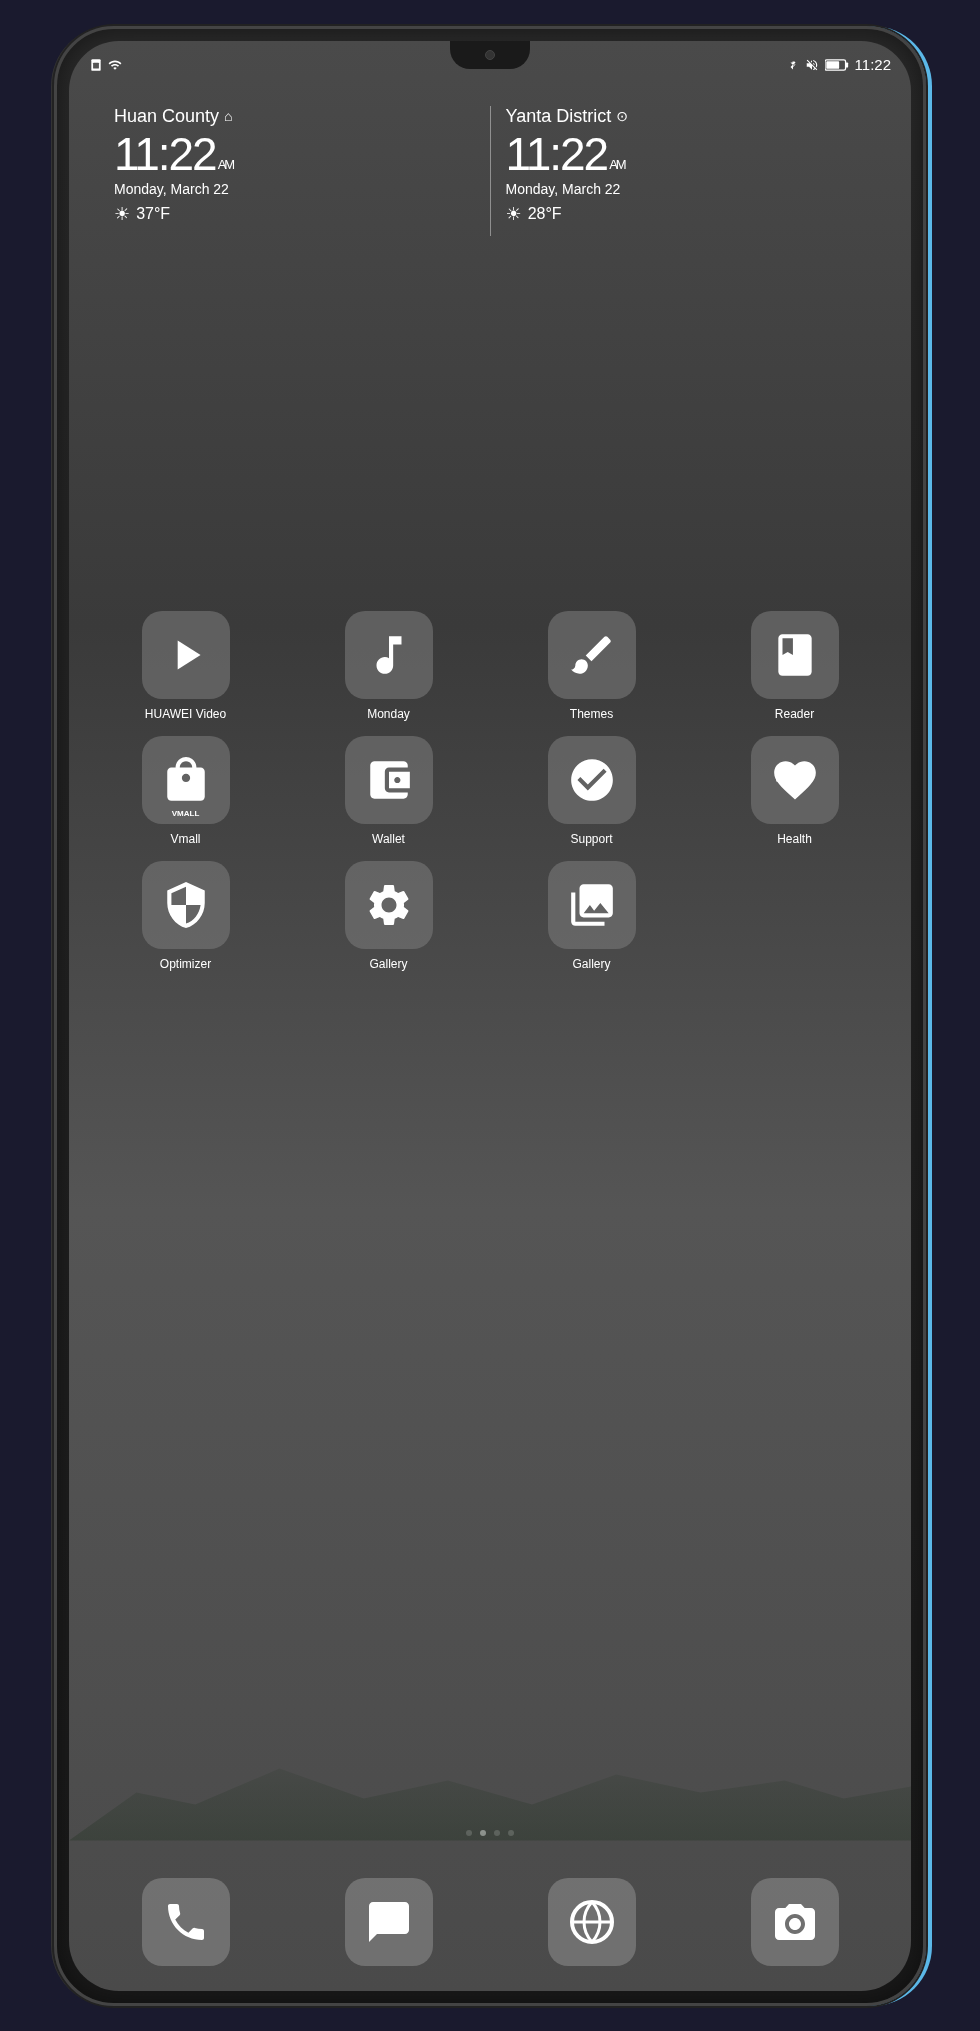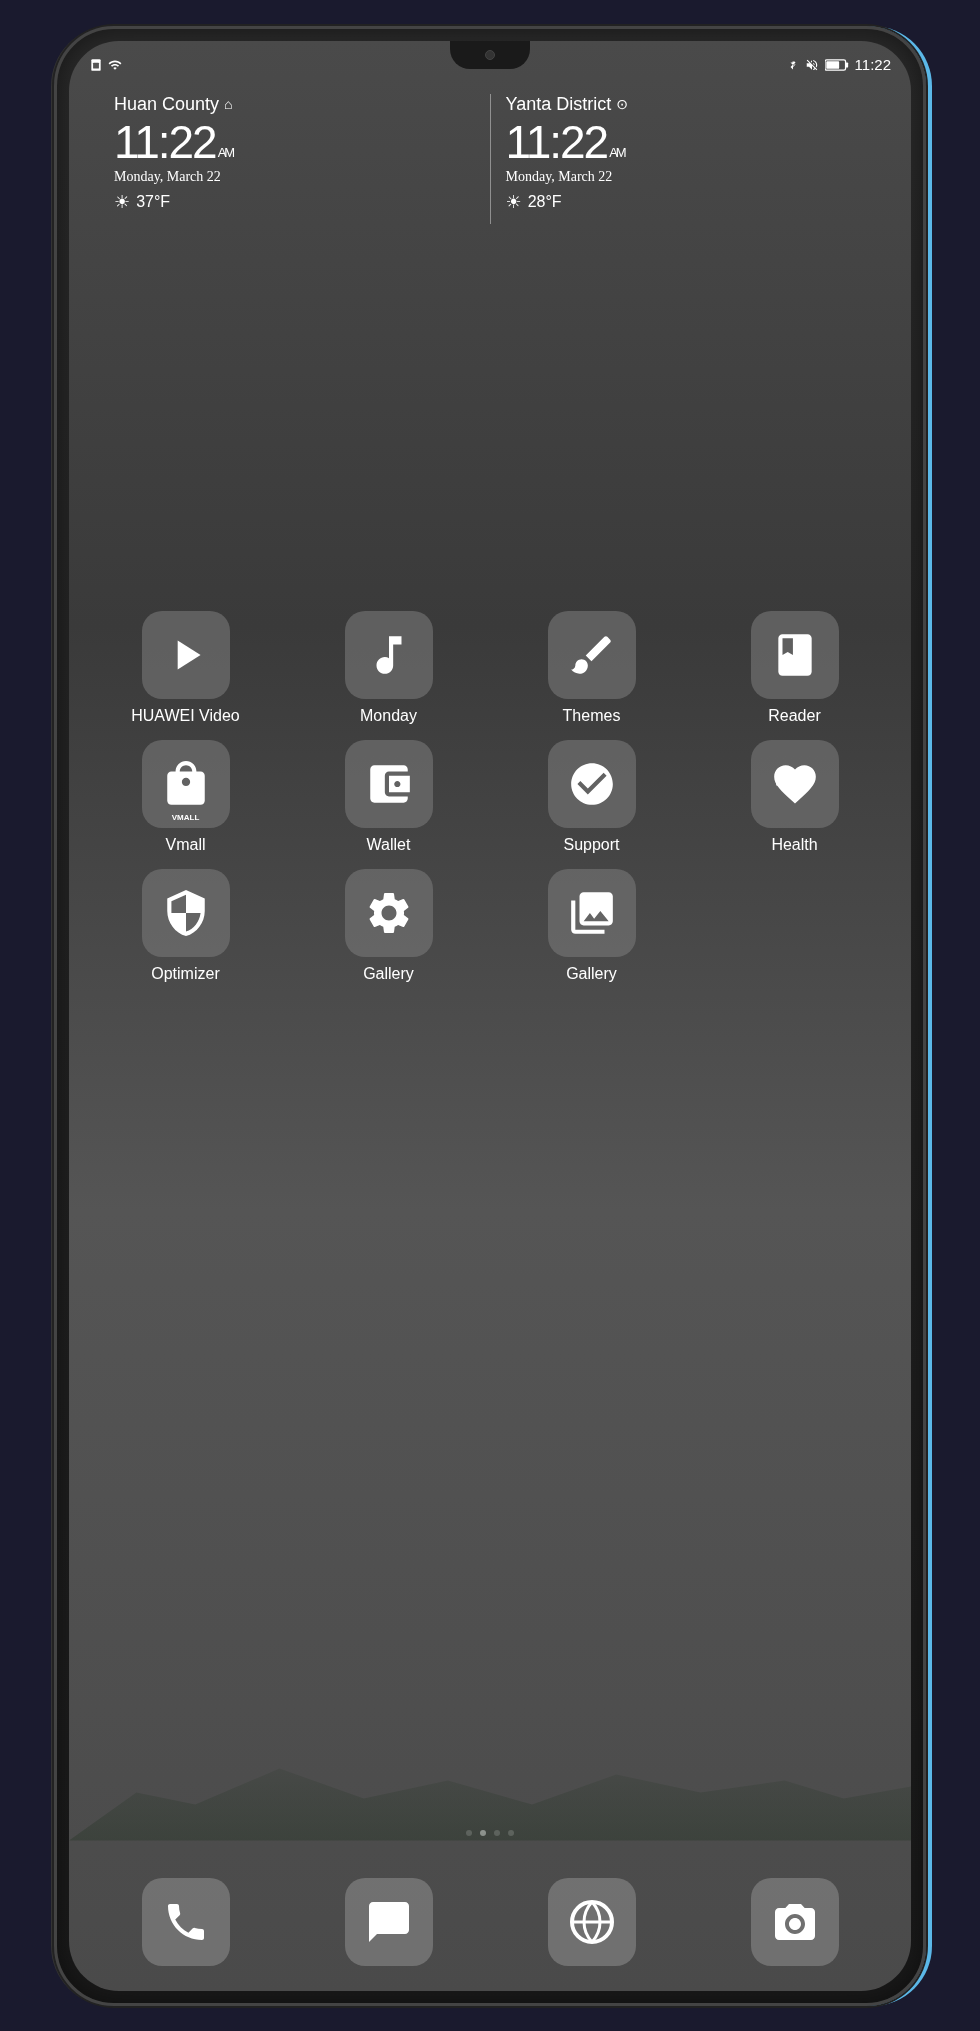--- a/index.html
+++ b/index.html
@@ -99,21 +99,21 @@
       align-items: center;
       gap: 6px;
       padding-top: 8px;
       font-size: 13px;
       color: white;
       font-weight: 500;
     }
     
     .weather-widget {
       position: absolute;
-      top: 43px;
+      top: 55px;
       left: 30px;
       right: 30px;
       display: flex;
       align-items: flex-start;
       color: white;
       z-index: 10;
     }
     .weather-left, .weather-right {
       flex: 1;
       padding: 10px 15px;
@@ -138,21 +138,20 @@
       letter-spacing: -2px;
       line-height: 1;
       display: flex;
       align-items: baseline;
       gap: 2px;
     }
     .weather-date {
       font-size: 14px;
       font-weight: 400;
       margin-top: 4px;
-      font-family: Liberation Serif, serif;
     }
     .weather-temp {
       font-size: 16px;
       font-weight: 400;
       margin-top: 6px;
       display: flex;
       align-items: center;
       gap: 6px;
     }
     .sun-icon {
@@ -185,21 +184,21 @@
       background: rgba(120,120,120,0.6);
       position: relative;
       overflow: hidden;
     }
     .app-icon svg {
       width: 50px;
       height: 50px;
       fill: white;
     }
     .app-label {
-      font-size: 16px;
+      font-size: 12px;
       color: white;
       text-align: center;
       font-weight: 400;
     }
     
     .page-dots {
       position: absolute;
       bottom: 155px;
       left: 0;
       right: 0;

